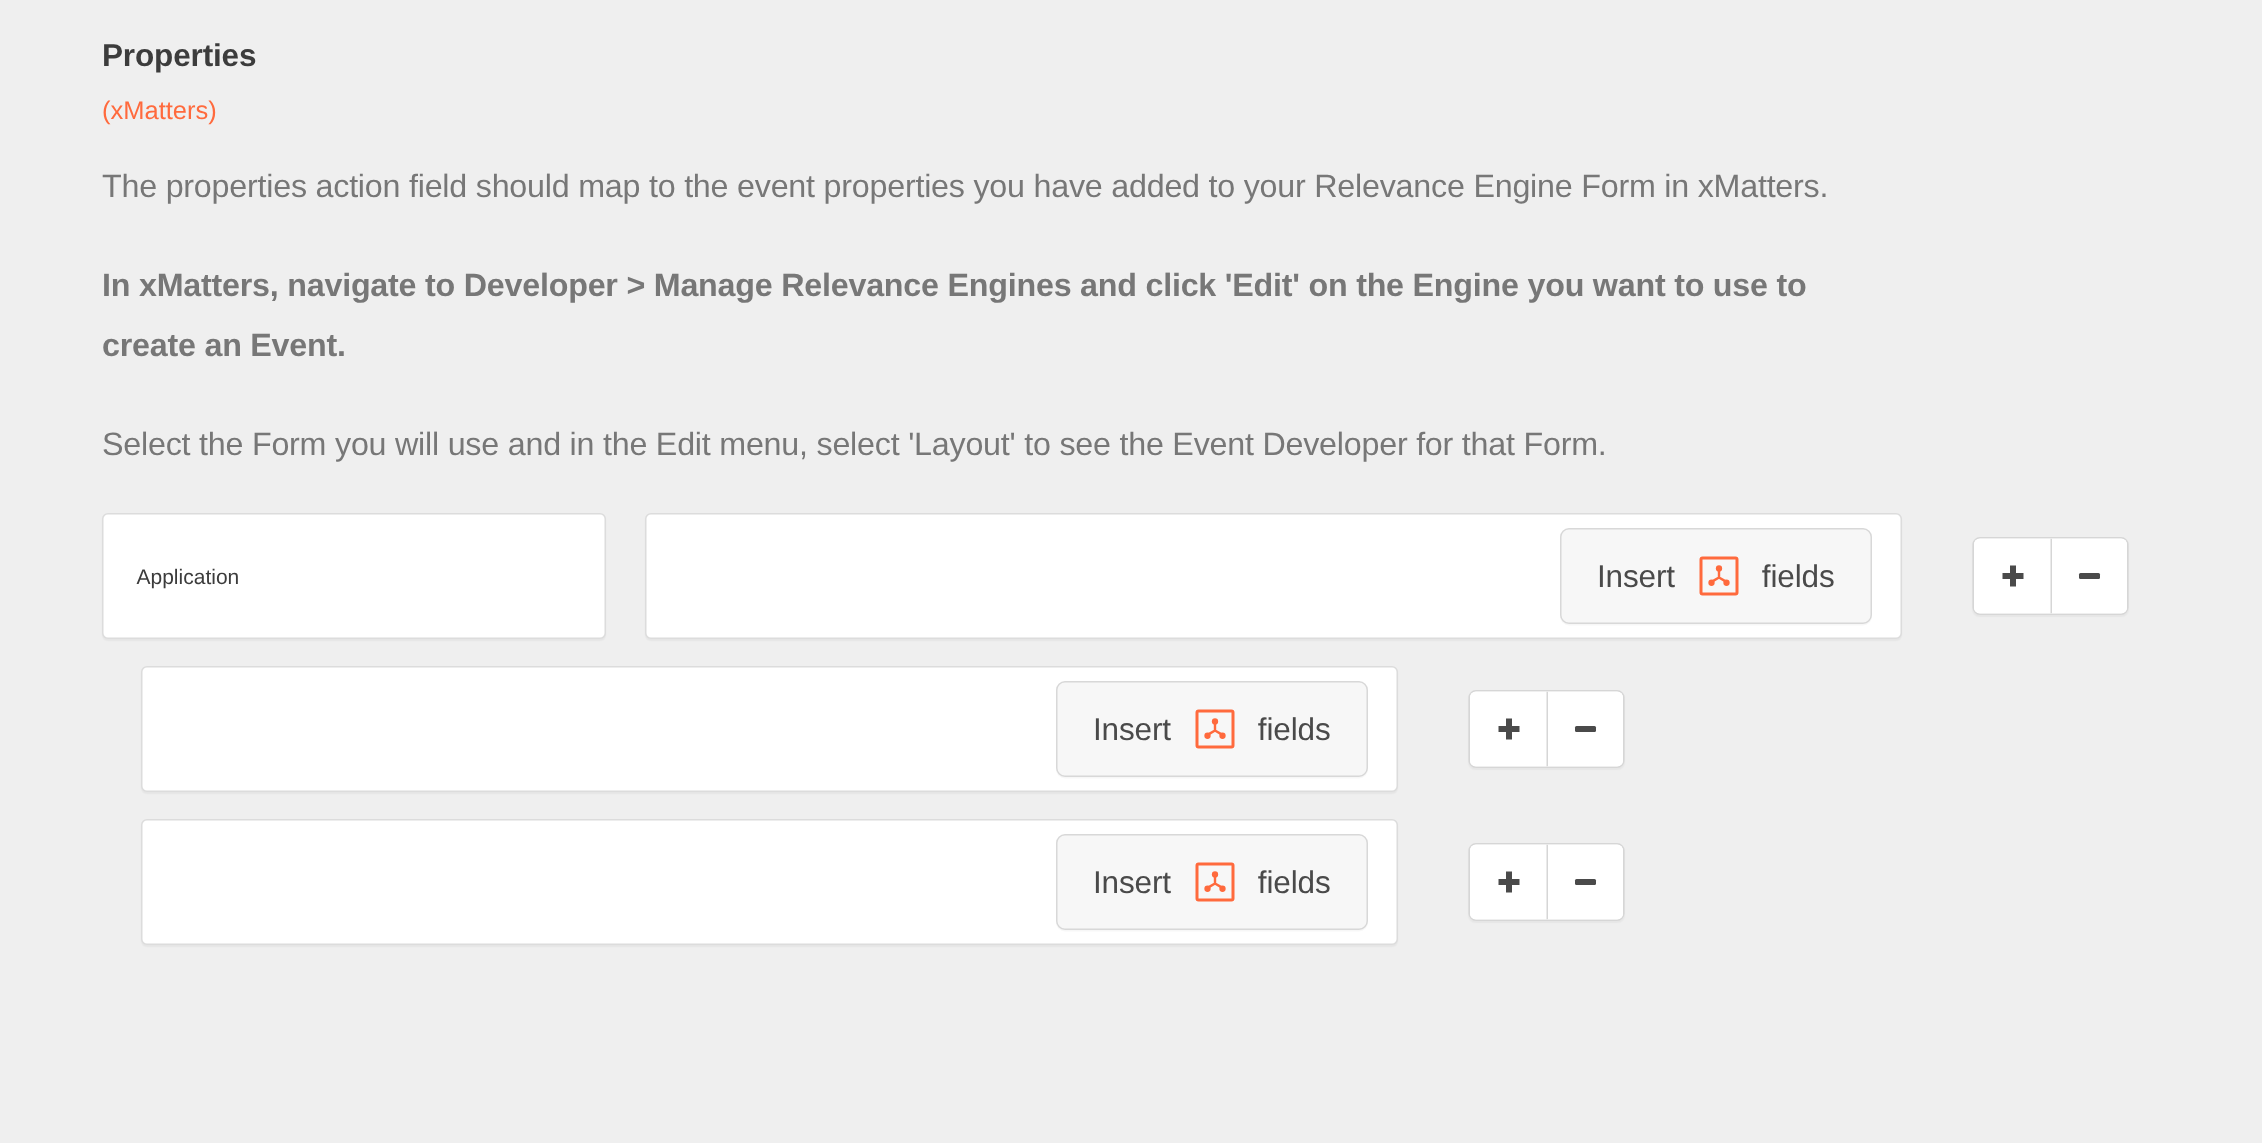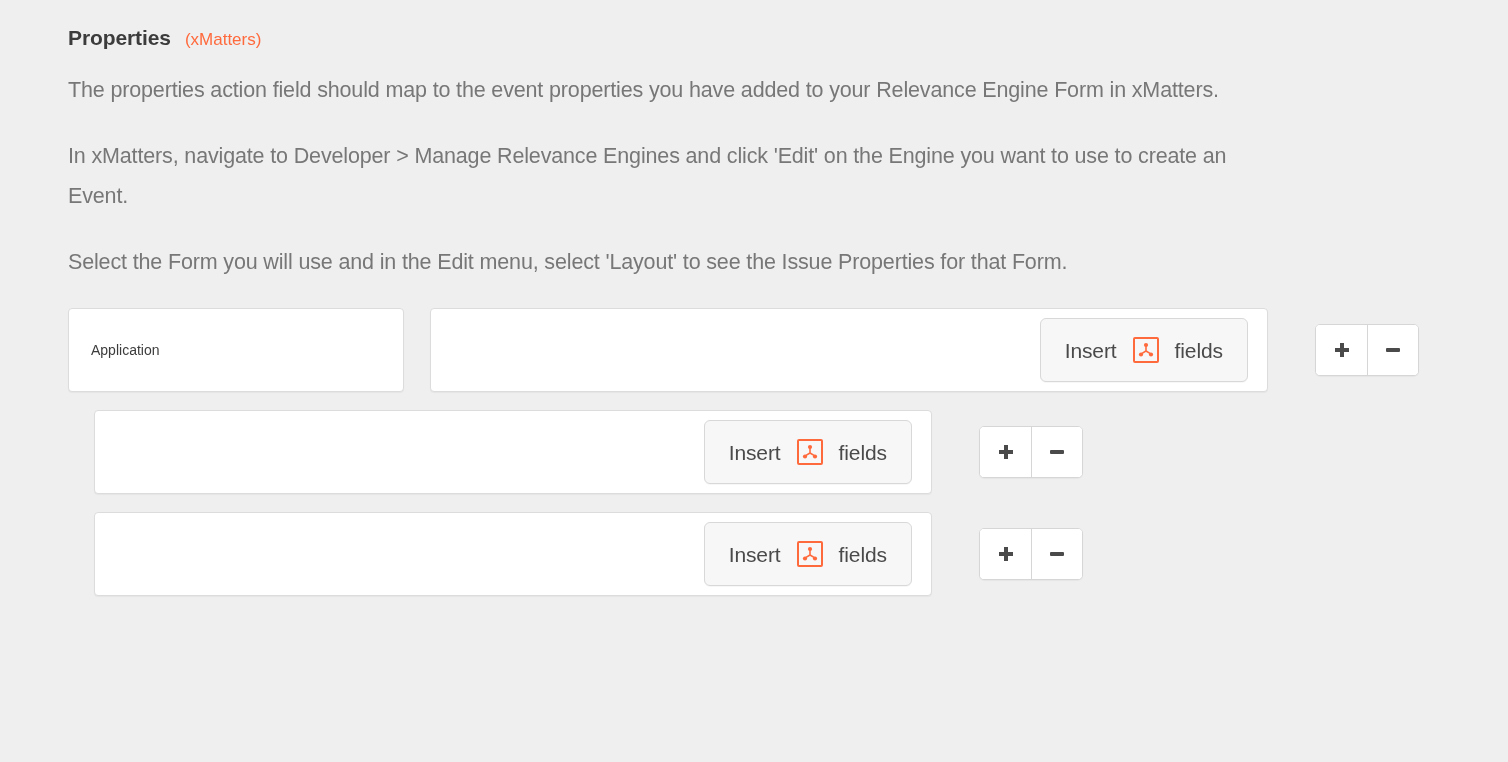--- a/index.html
+++ b/index.html
@@ -23,20 +23,21 @@
     height: 762px;
     padding: 26px 0 0 68px;
   }
 
   
   .section-heading {
     display: flex;
     align-items: baseline;
     gap: 14px;
     margin: 0 0 20px 0;
+    flex-direction: column;
   }
   .section-heading .title {
     font-size: 21px;
     font-weight: bold;
     color: #3c3c3c;
     letter-spacing: -0.1px;
   }
   .section-heading .required {
     font-size: 17px;
     color: #ff6a3d;
@@ -47,21 +48,21 @@
   .desc {
     font-size: 21.5px;
     line-height: 40px;
     color: #777777;
     max-width: 1200px;
     margin: 0 0 26px 0;
     font-weight: normal;
     letter-spacing: -0.15px;
   }
   .desc.p1 { max-width: 1185px; }
-  .desc.p2 { max-width: 1185px; }
+  .desc.p2 { max-width: 1185px; font-weight: bold; }
   .desc.p3 { max-width: 1165px; }
 
   
   .rows { margin-top: 6px; }
 
   .field-row {
     display: flex;
     align-items: flex-start;
     margin-bottom: 18px;
   }
@@ -171,21 +172,21 @@
 
 <div class="page">
 
   <div class="section-heading">
     <span class="title">Properties</span>
     <span class="required">(xMatters)</span>
   </div>
 
   <p class="desc p1">The properties action field should map to the event properties you have added to your Relevance Engine Form in xMatters.</p>
   <p class="desc p2">In xMatters, navigate to Developer &gt; Manage Relevance Engines and click 'Edit' on the Engine you want to use to create an Event.</p>
-  <p class="desc p3">Select the Form you will use and in the Edit menu, select 'Layout' to see the Issue Properties for that Form.</p>
+  <p class="desc p3">Select the Form you will use and in the Edit menu, select 'Layout' to see the Event Developer for that Form.</p>
 
   <div class="rows">
 
     <div class="field-row">
       <div class="key-box">
         <span>Application</span>
       </div>
 
       <div class="value-box">
         <input class="value-input" type="text" placeholder="" style="">

